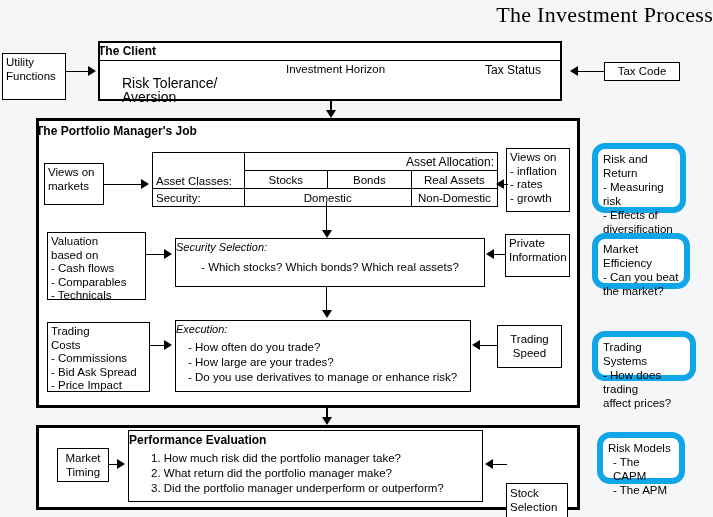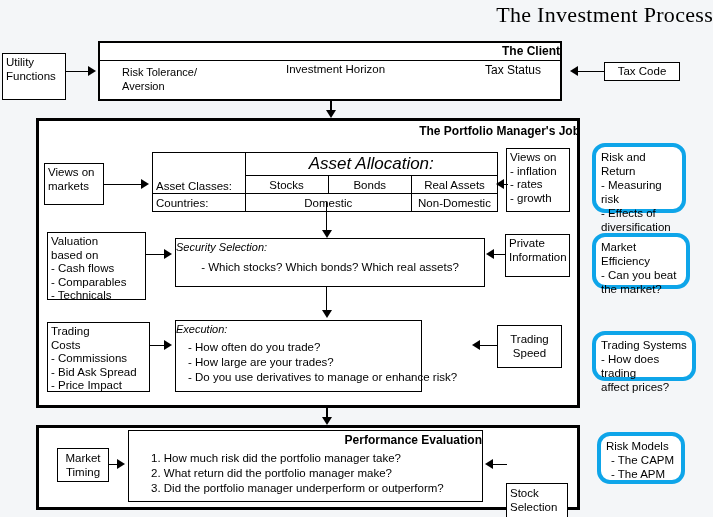--- a/index.html
+++ b/index.html
@@ -38,76 +38,76 @@
     box-sizing: border-box;
   }
   .thickbox {
     position: absolute;
     background: #fff;
     border: 2px solid #000;
     box-sizing: border-box;
   }
   .hdr {
     font-weight: bold;
-    text-align: right;
+    text-align: left;
     font-size: 12px;
   }
   .ital {
     font-style: italic;
     font-size: 11px;
   }
   .ctr { text-align: center; }
   .line { position: absolute; background: #000; }
   .hline { height: 1px; }
   .vline { width: 1px; }
 
   
   .arr { position: absolute; width: 0; height: 0; }
   .arr-r { border-top: 5px solid transparent; border-bottom: 5px solid transparent; border-left: 8px solid #000; }
   .arr-l { border-top: 5px solid transparent; border-bottom: 5px solid transparent; border-right: 8px solid #000; }
   .arr-d { border-left: 5px solid transparent; border-right: 5px solid transparent; border-top: 8px solid #000; }
 
   .callout {
     position: absolute;
     background: #fff;
-    border: 4px solid #0ea5e9;
+    border: 6px solid #0ea5e9;
     border-radius: 13px;
     box-sizing: border-box;
     font-size: 11.5px;
     line-height: 14px;
     padding: 3px 5px;
   }
 
   
   .aa { position: absolute; border-collapse: collapse; background:#fff; }
   .aa td {
     border: 1px solid #000;
     font-size: 11.5px;
     padding: 1px 3px;
     height: 15px;
     background: #fff;
   }
   .aa .c { text-align: center; }
-  .aa .i { text-align: center; font-style: italic; font-size: 17px; }
+  .aa .i { text-align: right; font-size: 12px; }
 
   ul.pl { margin: 0; padding: 0; list-style: none; }
   ul.pl li { white-space: nowrap; }
 </style>
 </head>
 <body>
 
 <div id="stage">
 
   <div class="title">The Investment Process</div>
 
   <div class="thickbox" style="left:98px; top:41px; width:464px; height:60px;"></div>
   <div class="hdr" style="position:absolute; left:98px; top:44px; width:462px;">The Client</div>
   <div class="line hline" style="left:100px; top:60px; width:460px;"></div>
 
-  <div style="position:absolute; left:122px; top:65px; font-size:11px; line-height:14px;">
+  <div style="position:absolute; left:122px; top:76px; font-size:14px; line-height:14px;">
     <div>Risk Tolerance/</div>
     <div>Aversion</div>
   </div>
   <div style="position:absolute; left:286px; top:63px; font-size:11.5px;">Investment Horizon</div>
   <div style="position:absolute; left:485px; top:63px; font-size:12px;">Tax Status</div>
 
   <div class="box" style="left:2px; top:53px; width:64px; height:47px;">
     <div>Utility</div>
     <div>Functions</div>
   </div>
@@ -131,21 +131,21 @@
         <tr>
       <td rowspan="2" style="width:92px; vertical-align:bottom;">Asset Classes:</td>
       <td class="i" colspan="3">Asset Allocation:</td>
     </tr>
     <tr>
       <td class="c" style="width:84px;">Stocks</td>
       <td class="c" style="width:85px;">Bonds</td>
       <td class="c" style="width:85px;">Real Assets</td>
     </tr>
     <tr>
-      <td>Countries:</td>
+      <td>Security:</td>
       <td class="c" colspan="2">Domestic</td>
       <td class="c">Non-Domestic</td>
     </tr>
   </tbody>
     </table>
 
   <div class="box" style="left:44px; top:163px; width:60px; height:42px;">
     <div>Views on</div>
     <div>markets</div>
   </div>
@@ -182,21 +182,21 @@
   <div class="box" style="left:505px; top:234px; width:65px; height:43px;">
     <div>Private</div>
     <div>Information</div>
   </div>
   <div class="line hline" style="left:494px; top:254px; width:12px;"></div>
   <div class="arr arr-l" style="left:486px; top:249px;"></div>
 
   <div class="line vline" style="left:326px; top:287px; width:1px; height:27px;"></div>
   <div class="arr arr-d" style="left:322px; top:310px;"></div>
 
-  <div class="box" style="left:175px; top:320px; width:247px; height:72px; padding:0;">
+  <div class="box" style="left:175px; top:320px; width:296px; height:72px; padding:0;">
     <div class="ital" style="margin-top:2px;">Execution:</div>
     <ul class="pl" style="margin-top:3px; margin-left:12px; font-size:11.5px; line-height:15px;">
       <li>- How often do you trade?</li>
       <li>- How large are your trades?</li>
       <li>- Do you use derivatives to manage or enhance risk?</li>
     </ul>
   </div>
 
   <div class="box" style="left:47px; top:322px; width:103px; height:70px;">
     <div>Trading</div>

